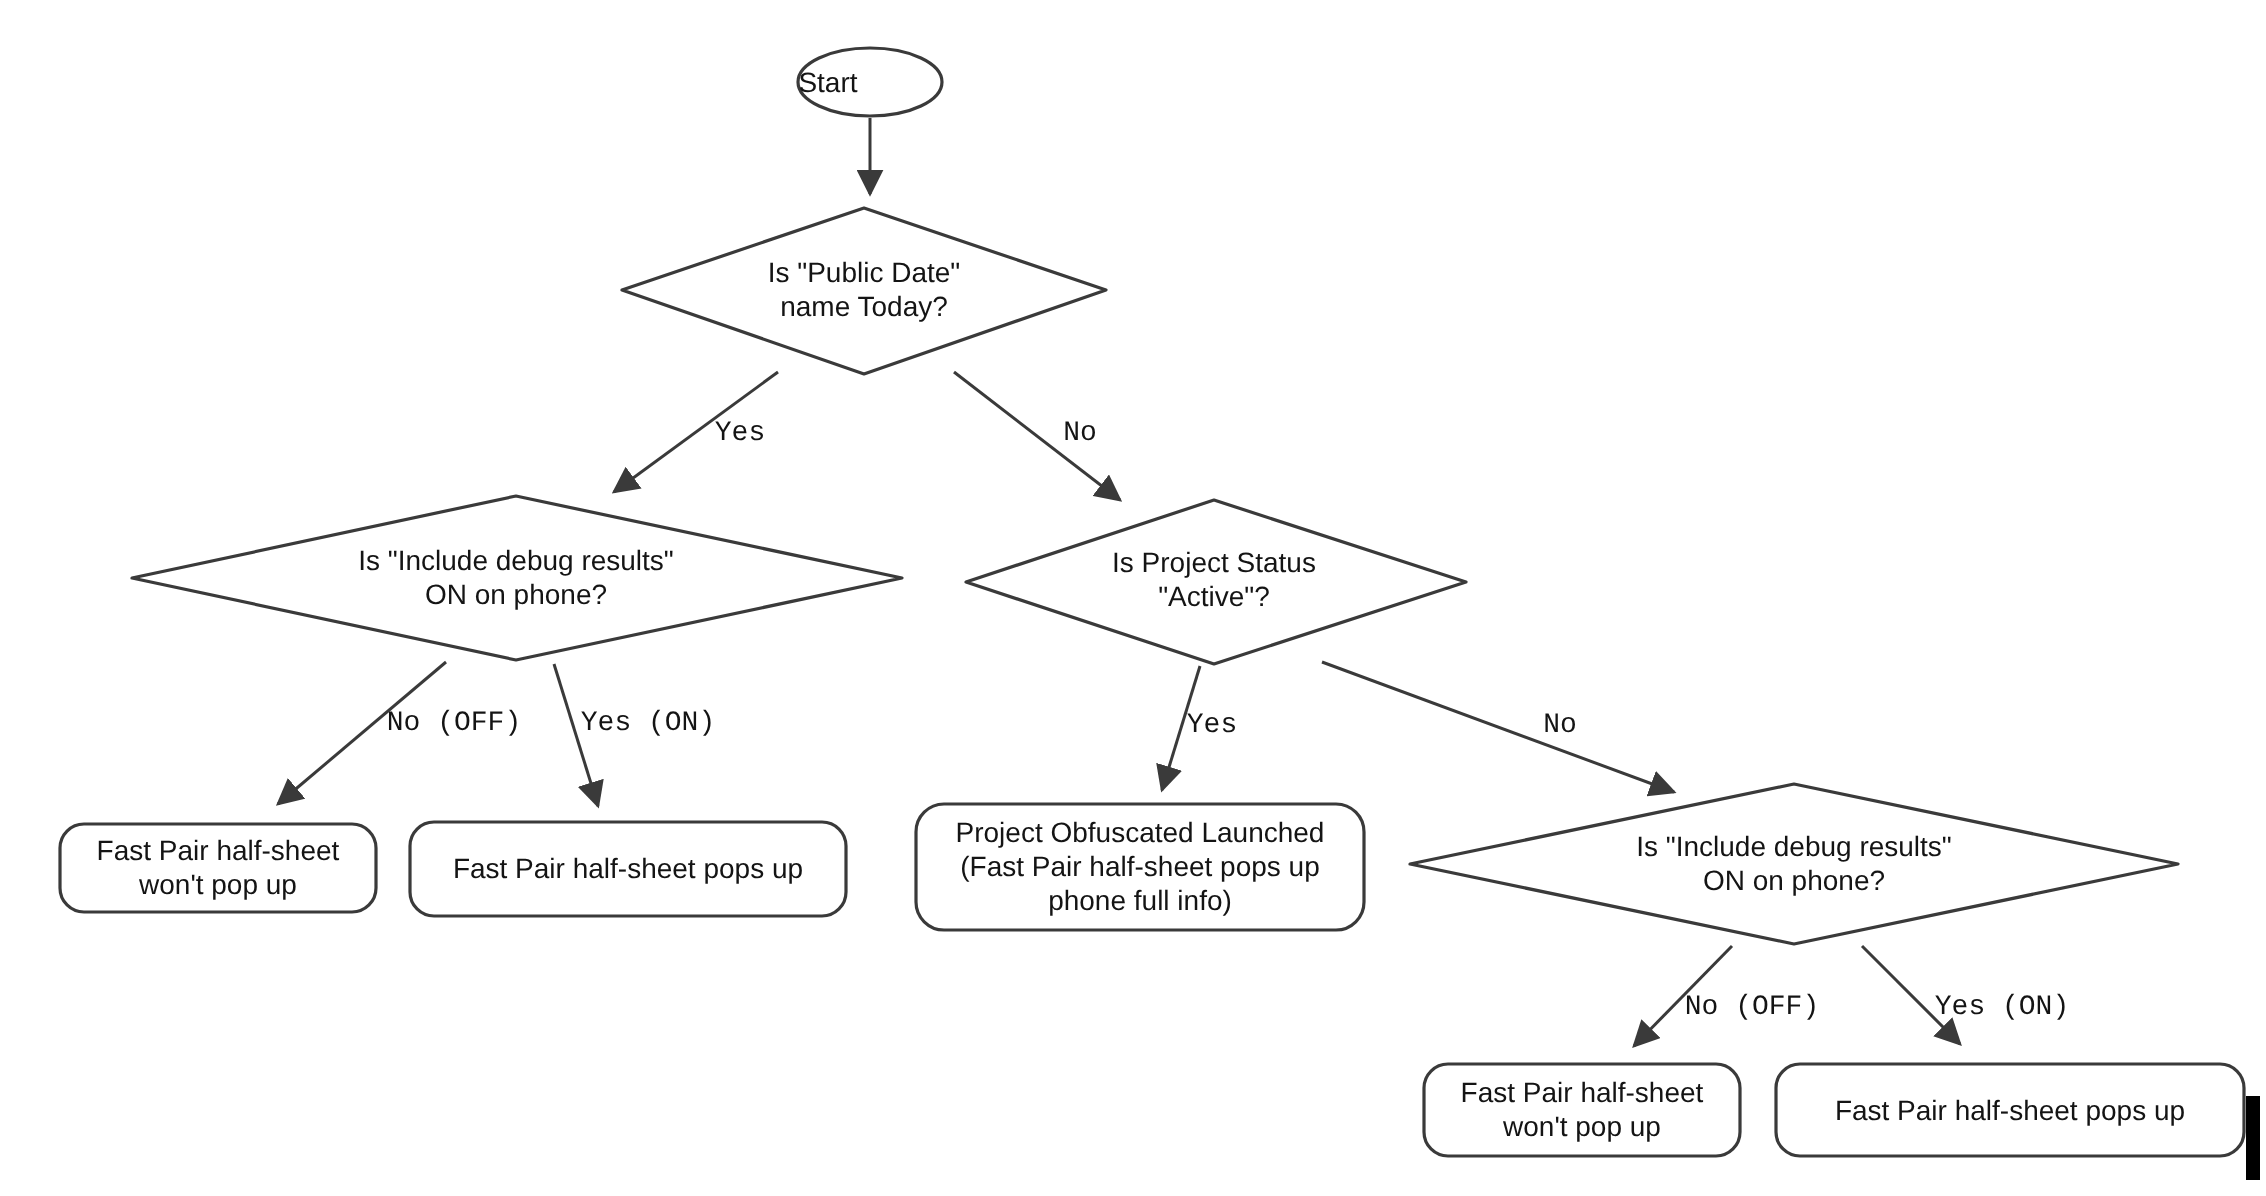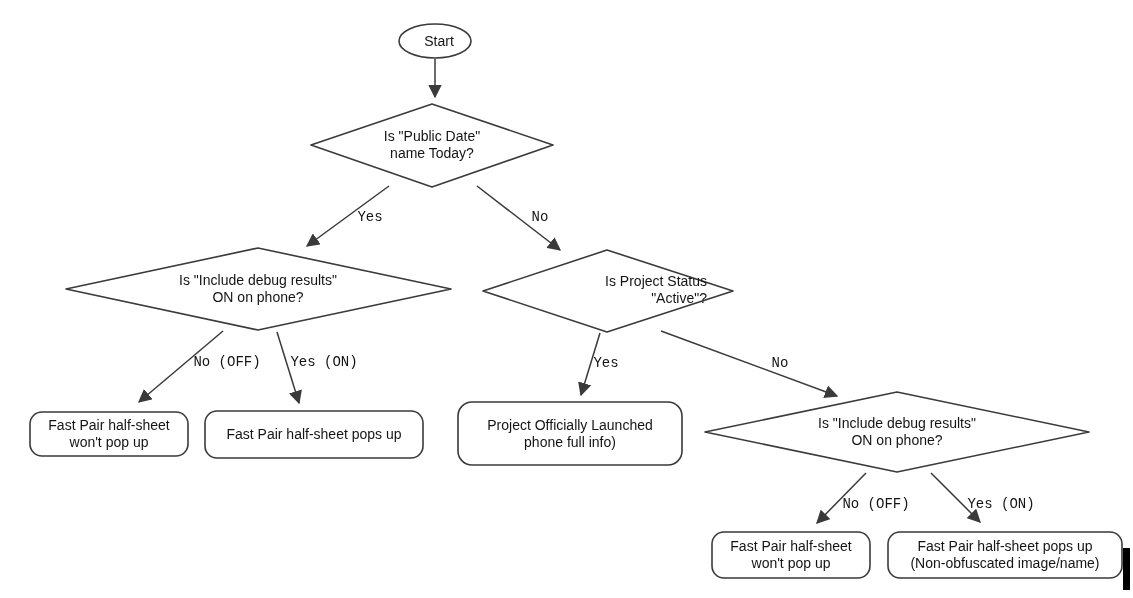--- a/index.html
+++ b/index.html
@@ -79,66 +79,66 @@
 
     <rect class="shape" x="30" y="412" width="158" height="44" rx="12" ry="12"></rect>
     <rect class="shape" x="205" y="411" width="218" height="47" rx="12" ry="12"></rect>
     <rect class="shape" x="458" y="402" width="224" height="63" rx="14" ry="14"></rect>
     <rect class="shape" x="712" y="532" width="158" height="46" rx="12" ry="12"></rect>
     <rect class="shape" x="888" y="532" width="234" height="46" rx="12" ry="12"></rect>
 
     <rect class="cursor-bar" x="1123" y="548" width="7" height="42"></rect>
   </svg>
 
-  <div class="node-label" style="left:403px; top:24px; width:72px; height:34px;">
+  <div class="node-label" style="left:378px; top:24px; width:72px; height:34px;">
     <span>Start</span>
   </div>
 
   <div class="node-label" style="left:332px; top:126px; width:200px; height:38px;">
     <span>Is "Public Date"</span>
     <span>name Today?</span>
   </div>
 
   <div class="node-label" style="left:133px; top:270px; width:250px; height:38px;">
     <span>Is "Include debug results"</span>
     <span>ON on phone?</span>
   </div>
 
-  <div class="node-label" style="left:507px; top:271px; width:200px; height:38px;align-items:flex-end;">
+  <div class="node-label" style="left:507px; top:271px; width:200px; height:38px;">
     <span>Is Project Status</span>
     <span>"Active"?</span>
   </div>
 
   <div class="node-label" style="left:772px; top:413px; width:250px; height:38px;">
     <span>Is "Include debug results"</span>
     <span>ON on phone?</span>
   </div>
 
   <div class="node-label" style="left:30px; top:412px; width:158px; height:44px;">
     <span>Fast Pair half-sheet</span>
     <span>won't pop up</span>
   </div>
 
   <div class="node-label" style="left:205px; top:411px; width:218px; height:47px;">
     <span>Fast Pair half-sheet pops up</span>
   </div>
 
   <div class="node-label" style="left:458px; top:402px; width:224px; height:63px;">
-    <span>Project Officially Launched</span>
+    <span>Project Obfuscated Launched</span>
+    <span>(Fast Pair half-sheet pops up</span>
     <span>phone full info)</span>
   </div>
 
   <div class="node-label" style="left:712px; top:532px; width:158px; height:46px;">
     <span>Fast Pair half-sheet</span>
     <span>won't pop up</span>
   </div>
 
   <div class="node-label" style="left:888px; top:532px; width:234px; height:46px;">
     <span>Fast Pair half-sheet pops up</span>
-    <span>(Non-obfuscated image/name)</span>
   </div>
 
   <div class="edge-label" style="left:370px; top:217px;">Yes</div>
   <div class="edge-label" style="left:540px; top:217px;">No</div>
   <div class="edge-label" style="left:227px; top:362px;">No (OFF)</div>
   <div class="edge-label" style="left:324px; top:362px;">Yes (ON)</div>
   <div class="edge-label" style="left:606px; top:363px;">Yes</div>
   <div class="edge-label" style="left:780px; top:363px;">No</div>
   <div class="edge-label" style="left:876px; top:504px;">No (OFF)</div>
   <div class="edge-label" style="left:1001px; top:504px;">Yes (ON)</div>

